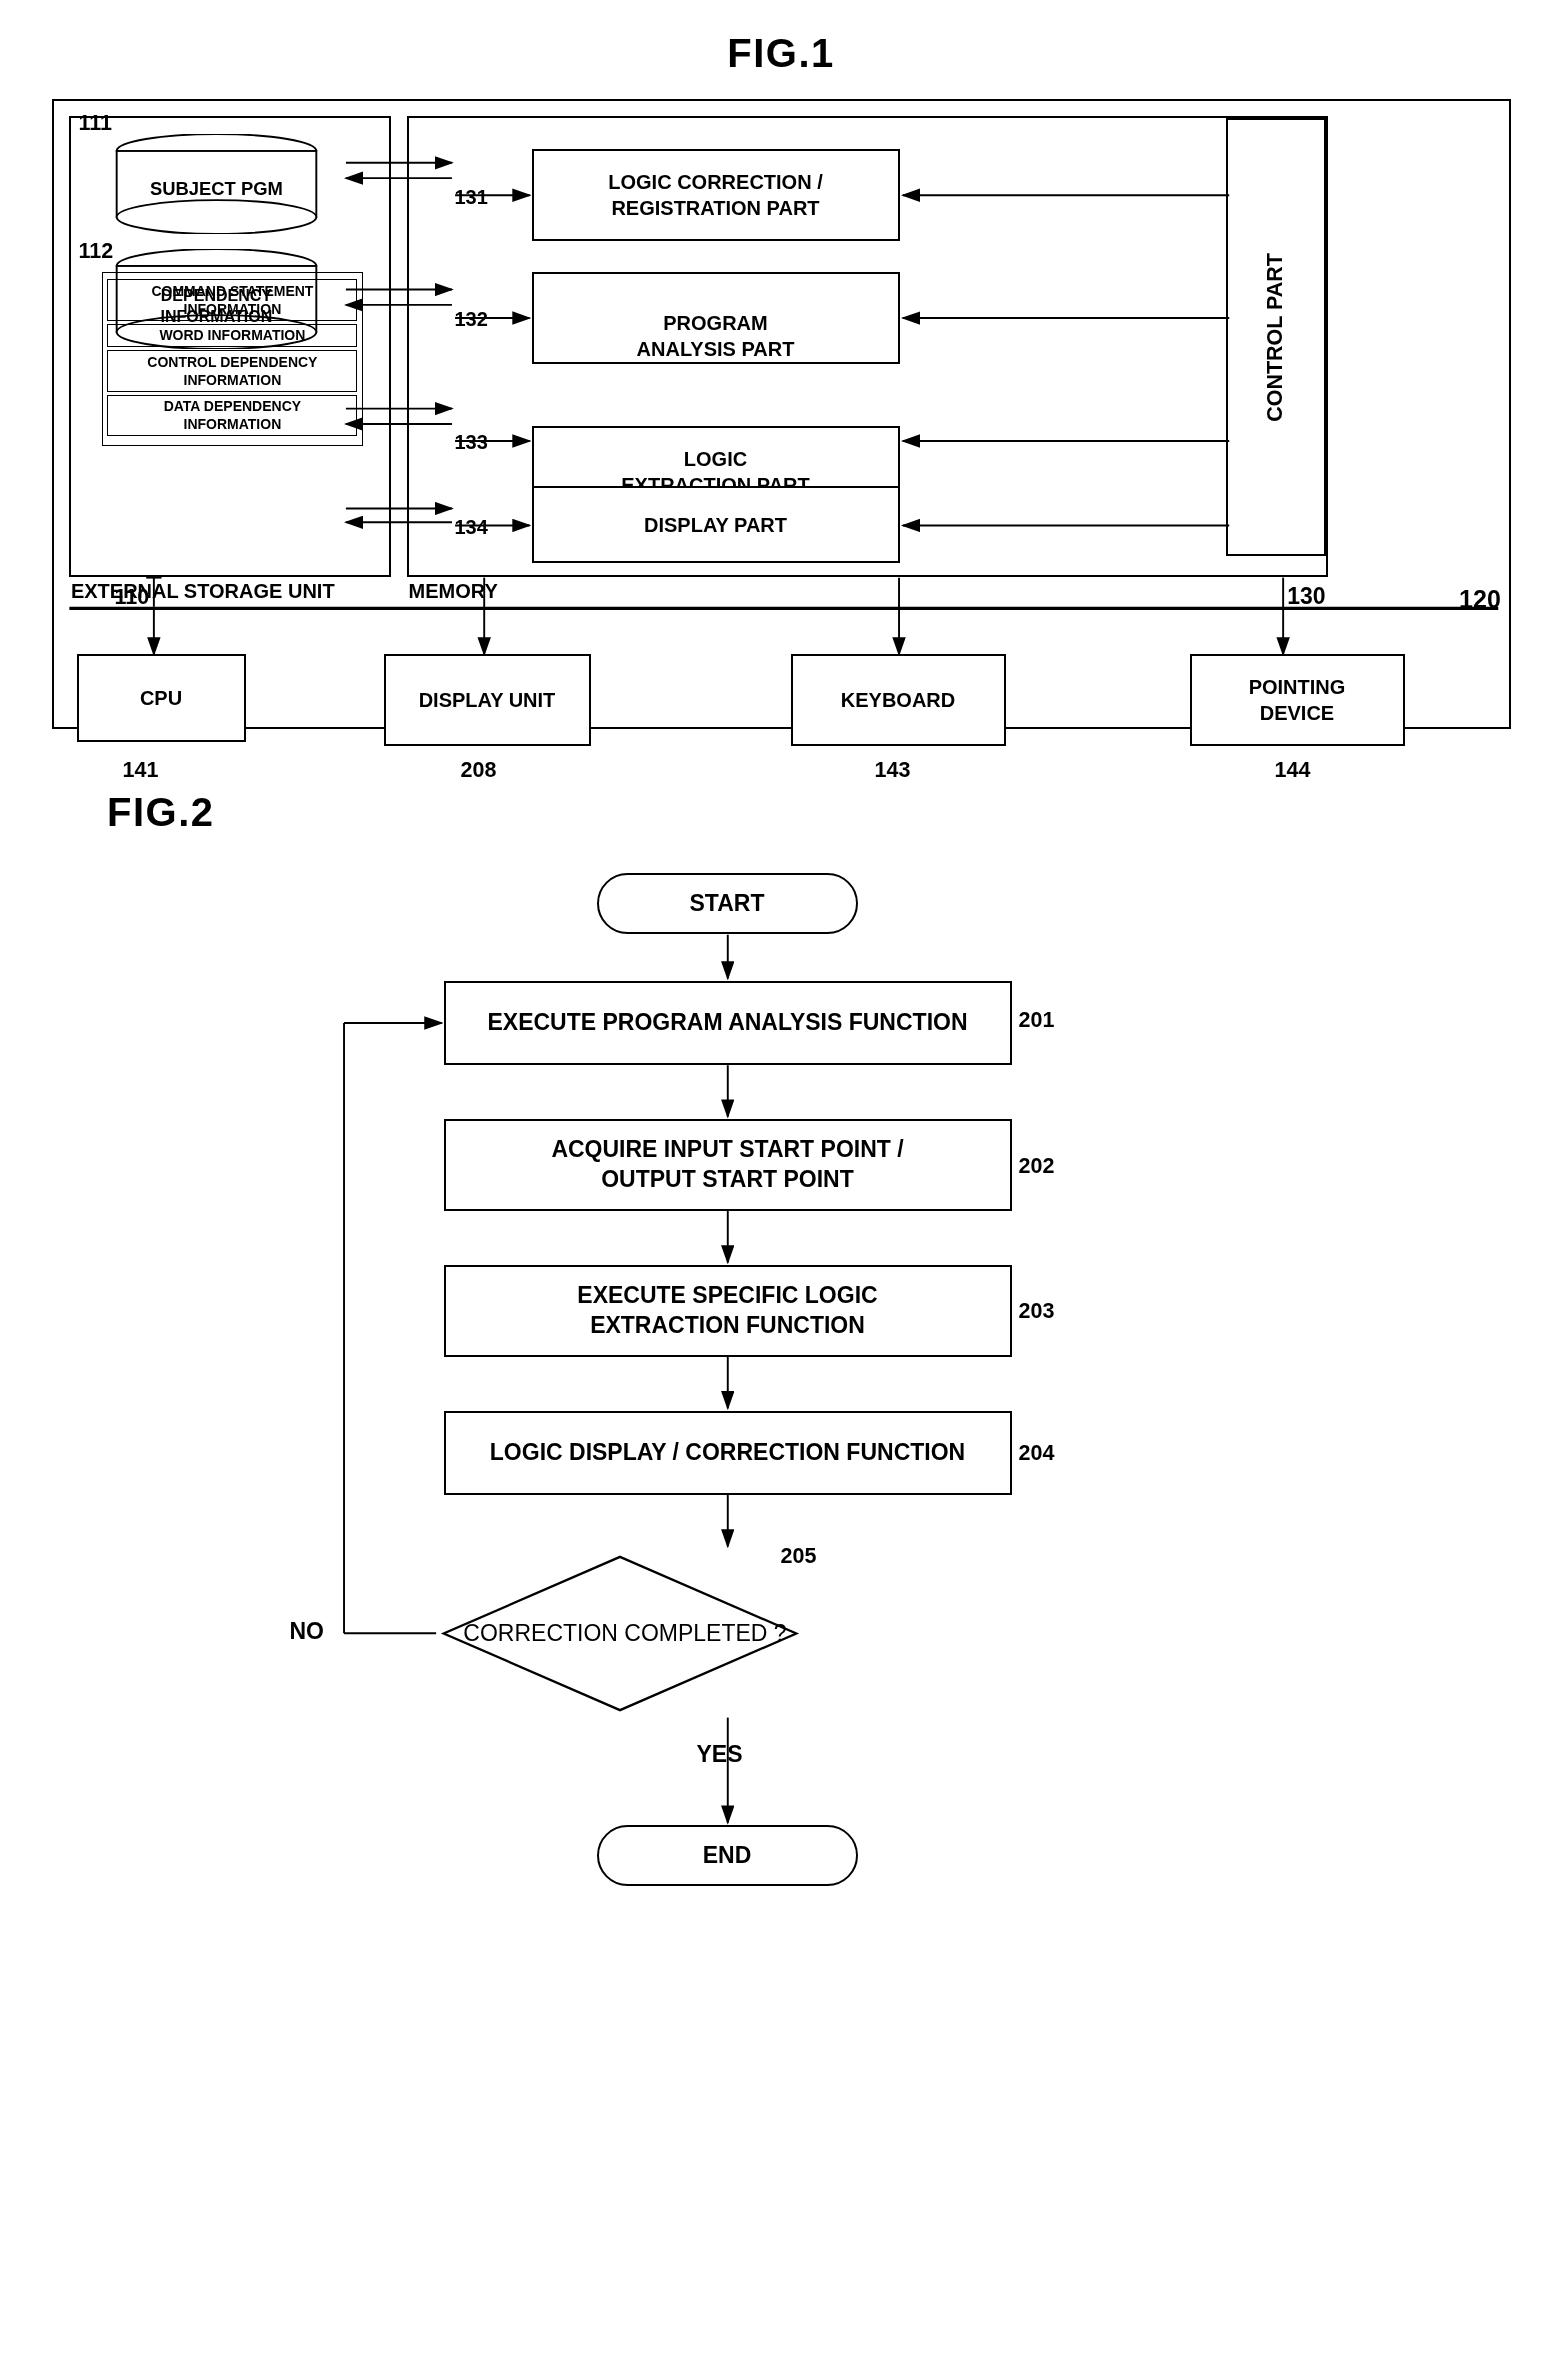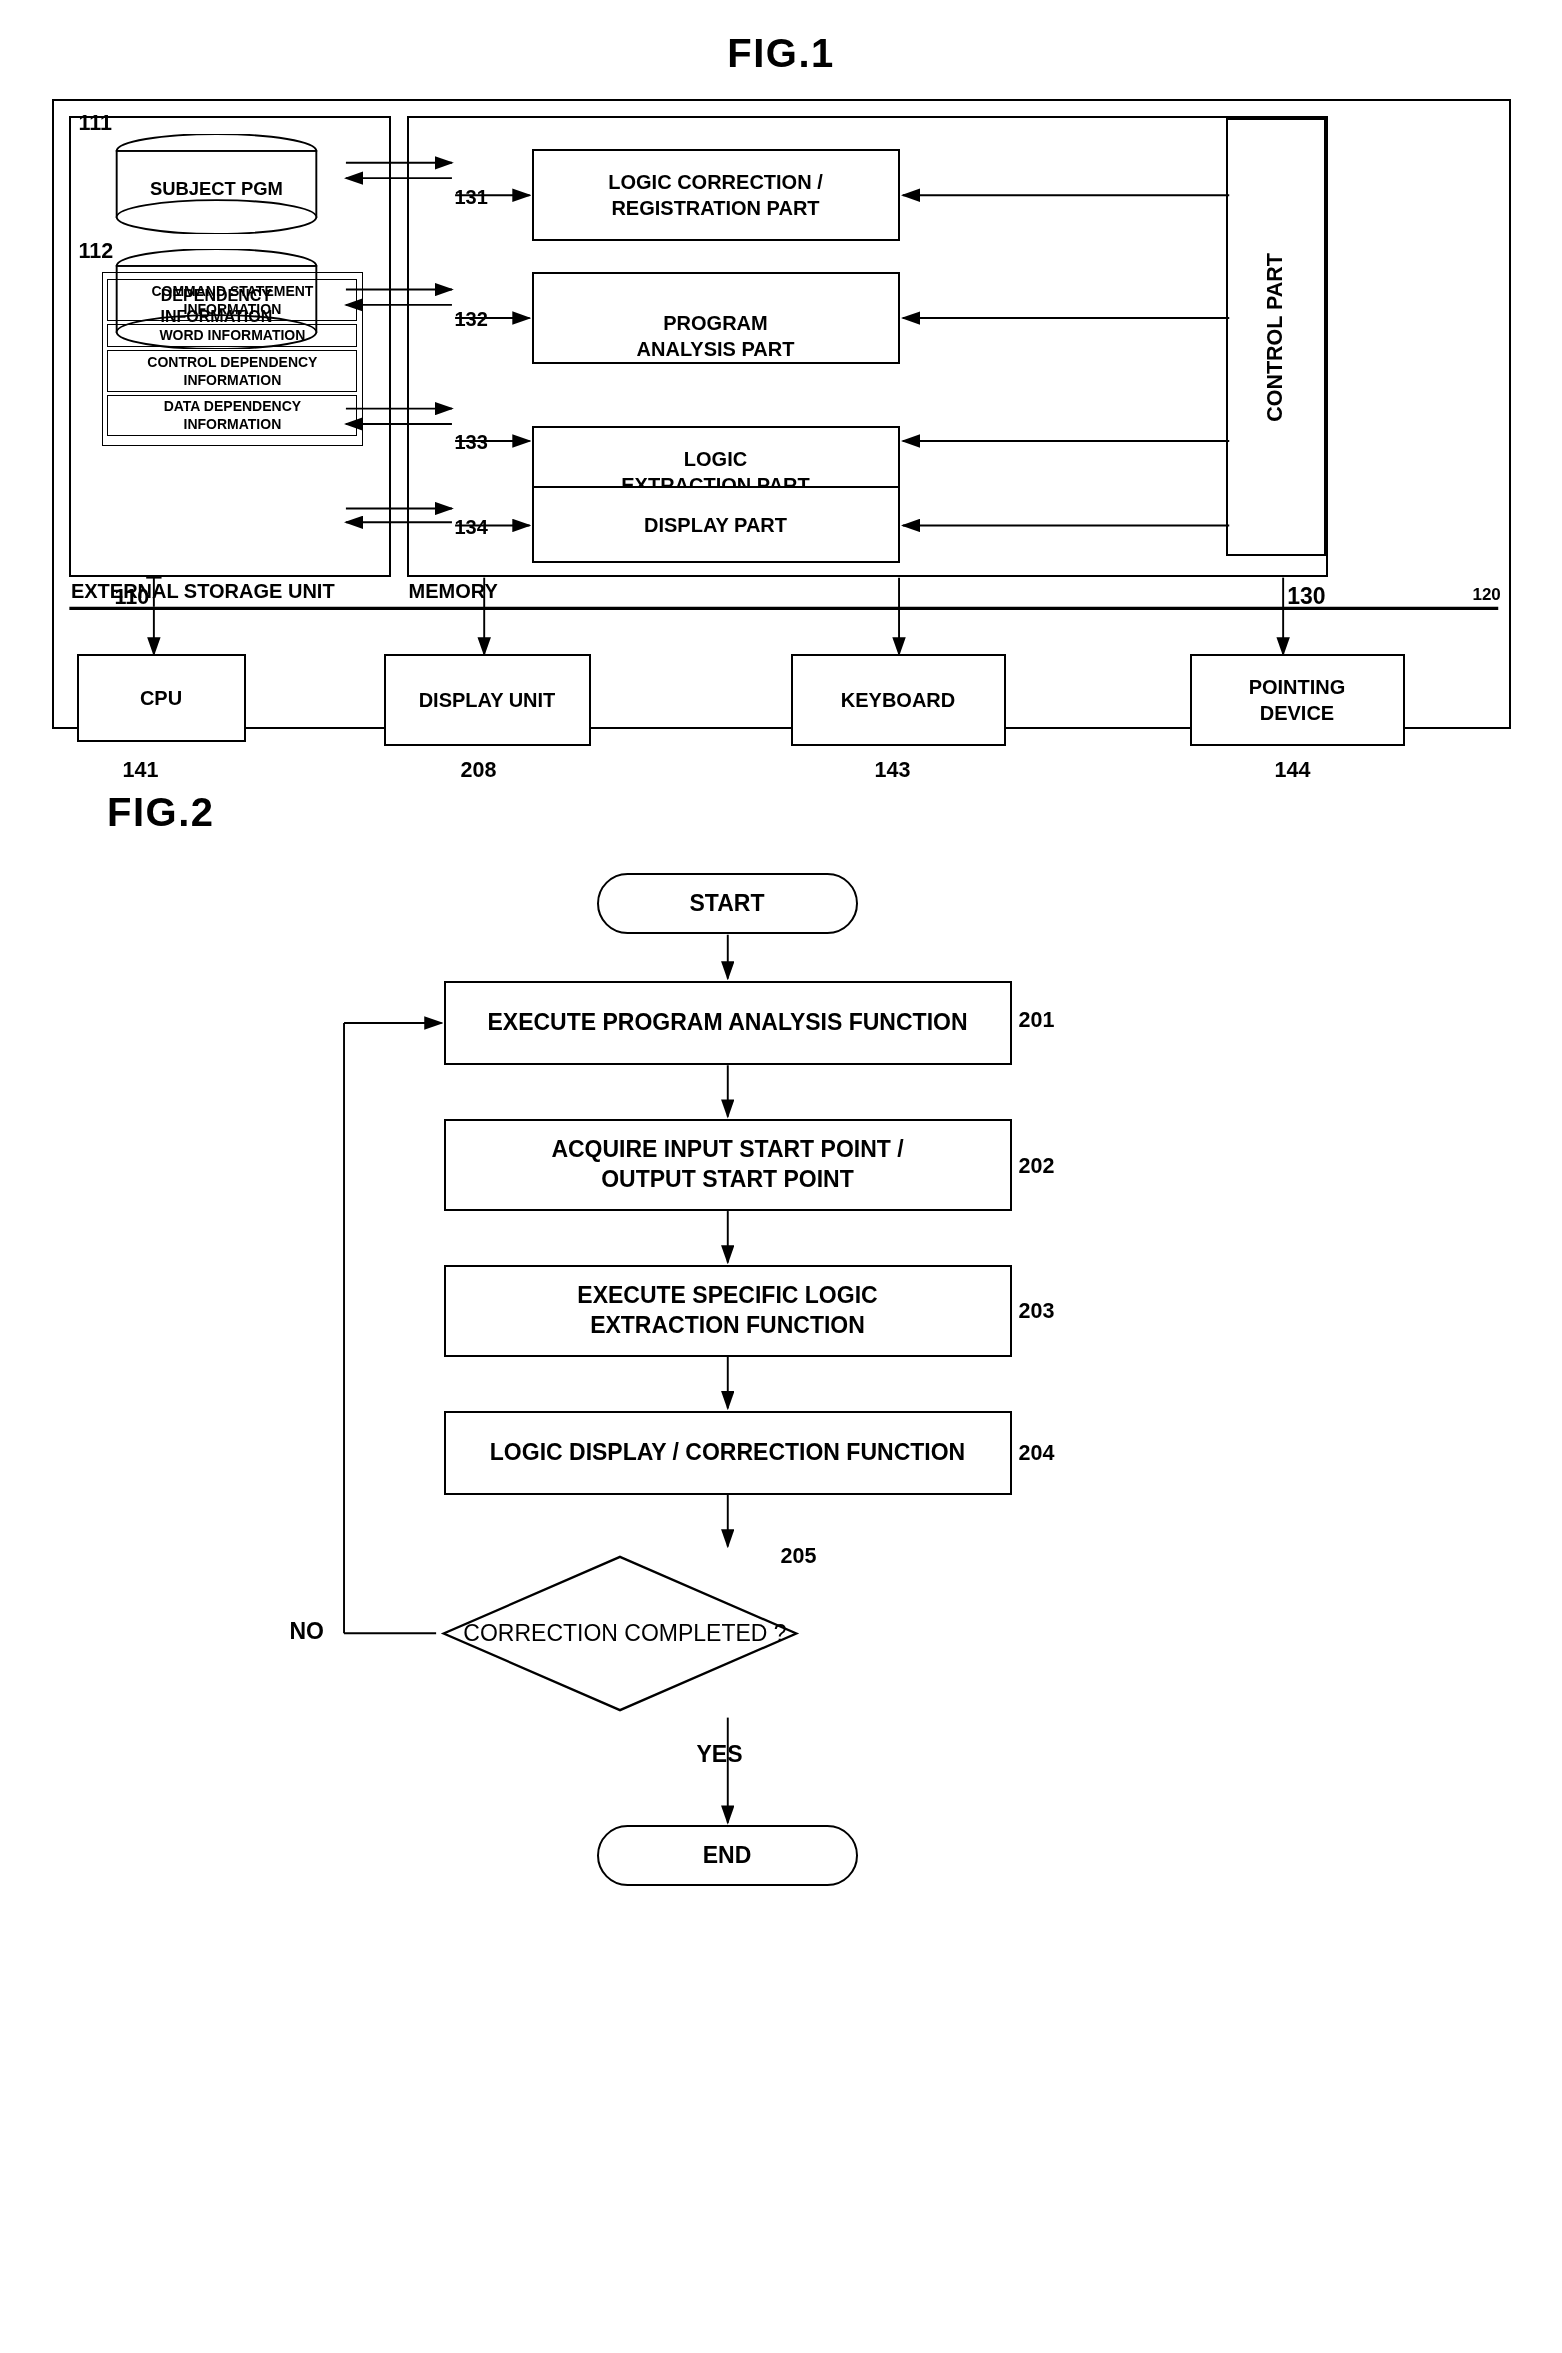--- a/index.html
+++ b/index.html
@@ -324,21 +324,21 @@
   </div>
   <span class="num-label" style="left:821px;top:657px;font-size:21.5px;">143</span>
 
   <div class="block" style="left:1136px;top:553px;width:215px;height:92px;">
     <span class="block-label">POINTING<br>DEVICE</span>
   </div>
   <span class="num-label" style="left:1221px;top:657px;font-size:21.5px;">144</span>
 
   <span class="num-label" style="left:61px;top:484px;font-size:21.5px;">110</span>
 
-  <span class="num-label" style="right:7.7px;top:484px;font-size:17px;">120</span>
+  <span class="num-label" style="right:7.7px;top:484px;font-size:25px;">120</span>
 
 </div>
 
 <div class="fig2-section">
   <div class="fig-title" style="text-align:left;margin-left:61px;">FIG.2</div>
 
   <div class="fig2-container">
 
     <div class="flow-block terminal" style="left:353px;top:15.4px;width:261px;height:61px;">
       <span class="flow-label">START</span>

